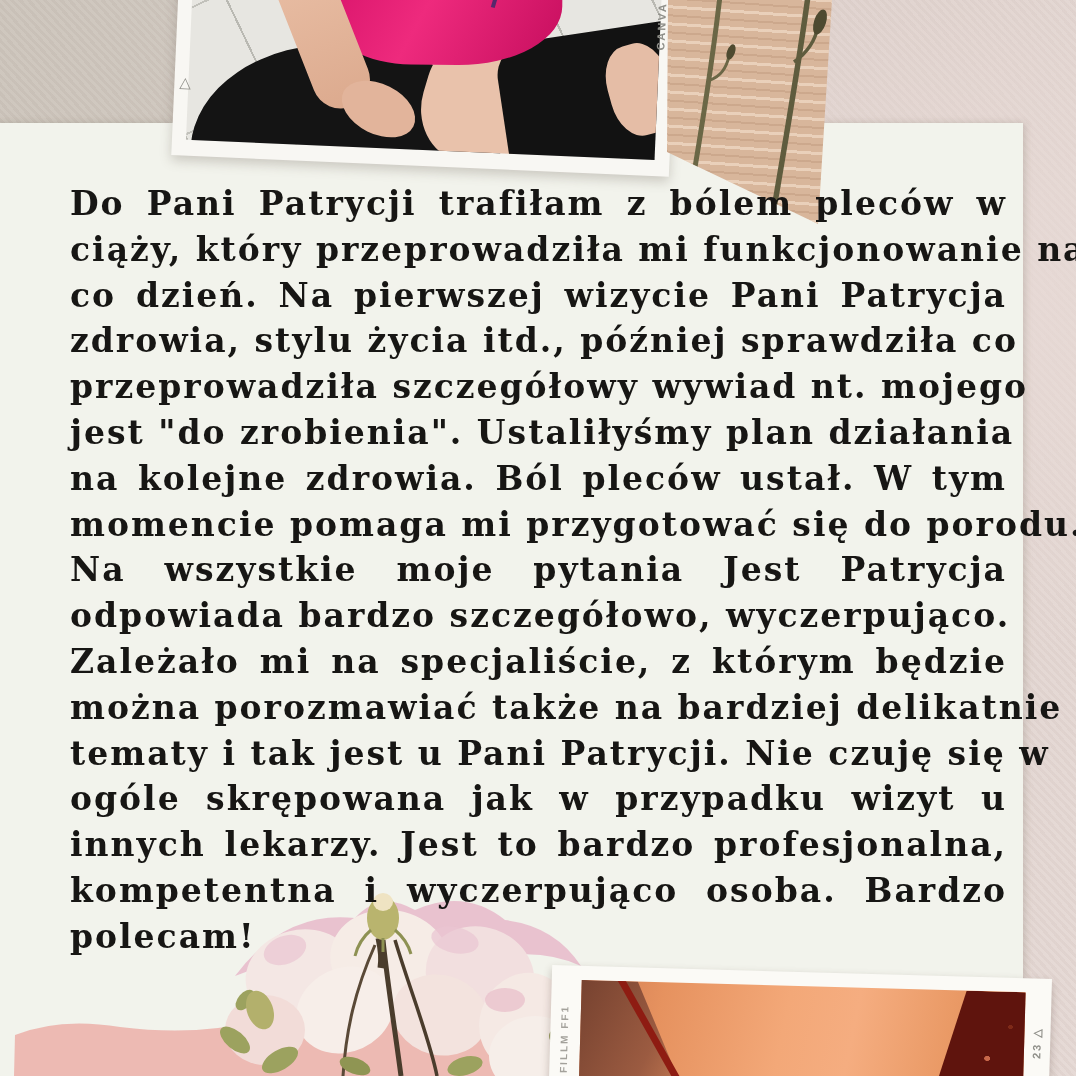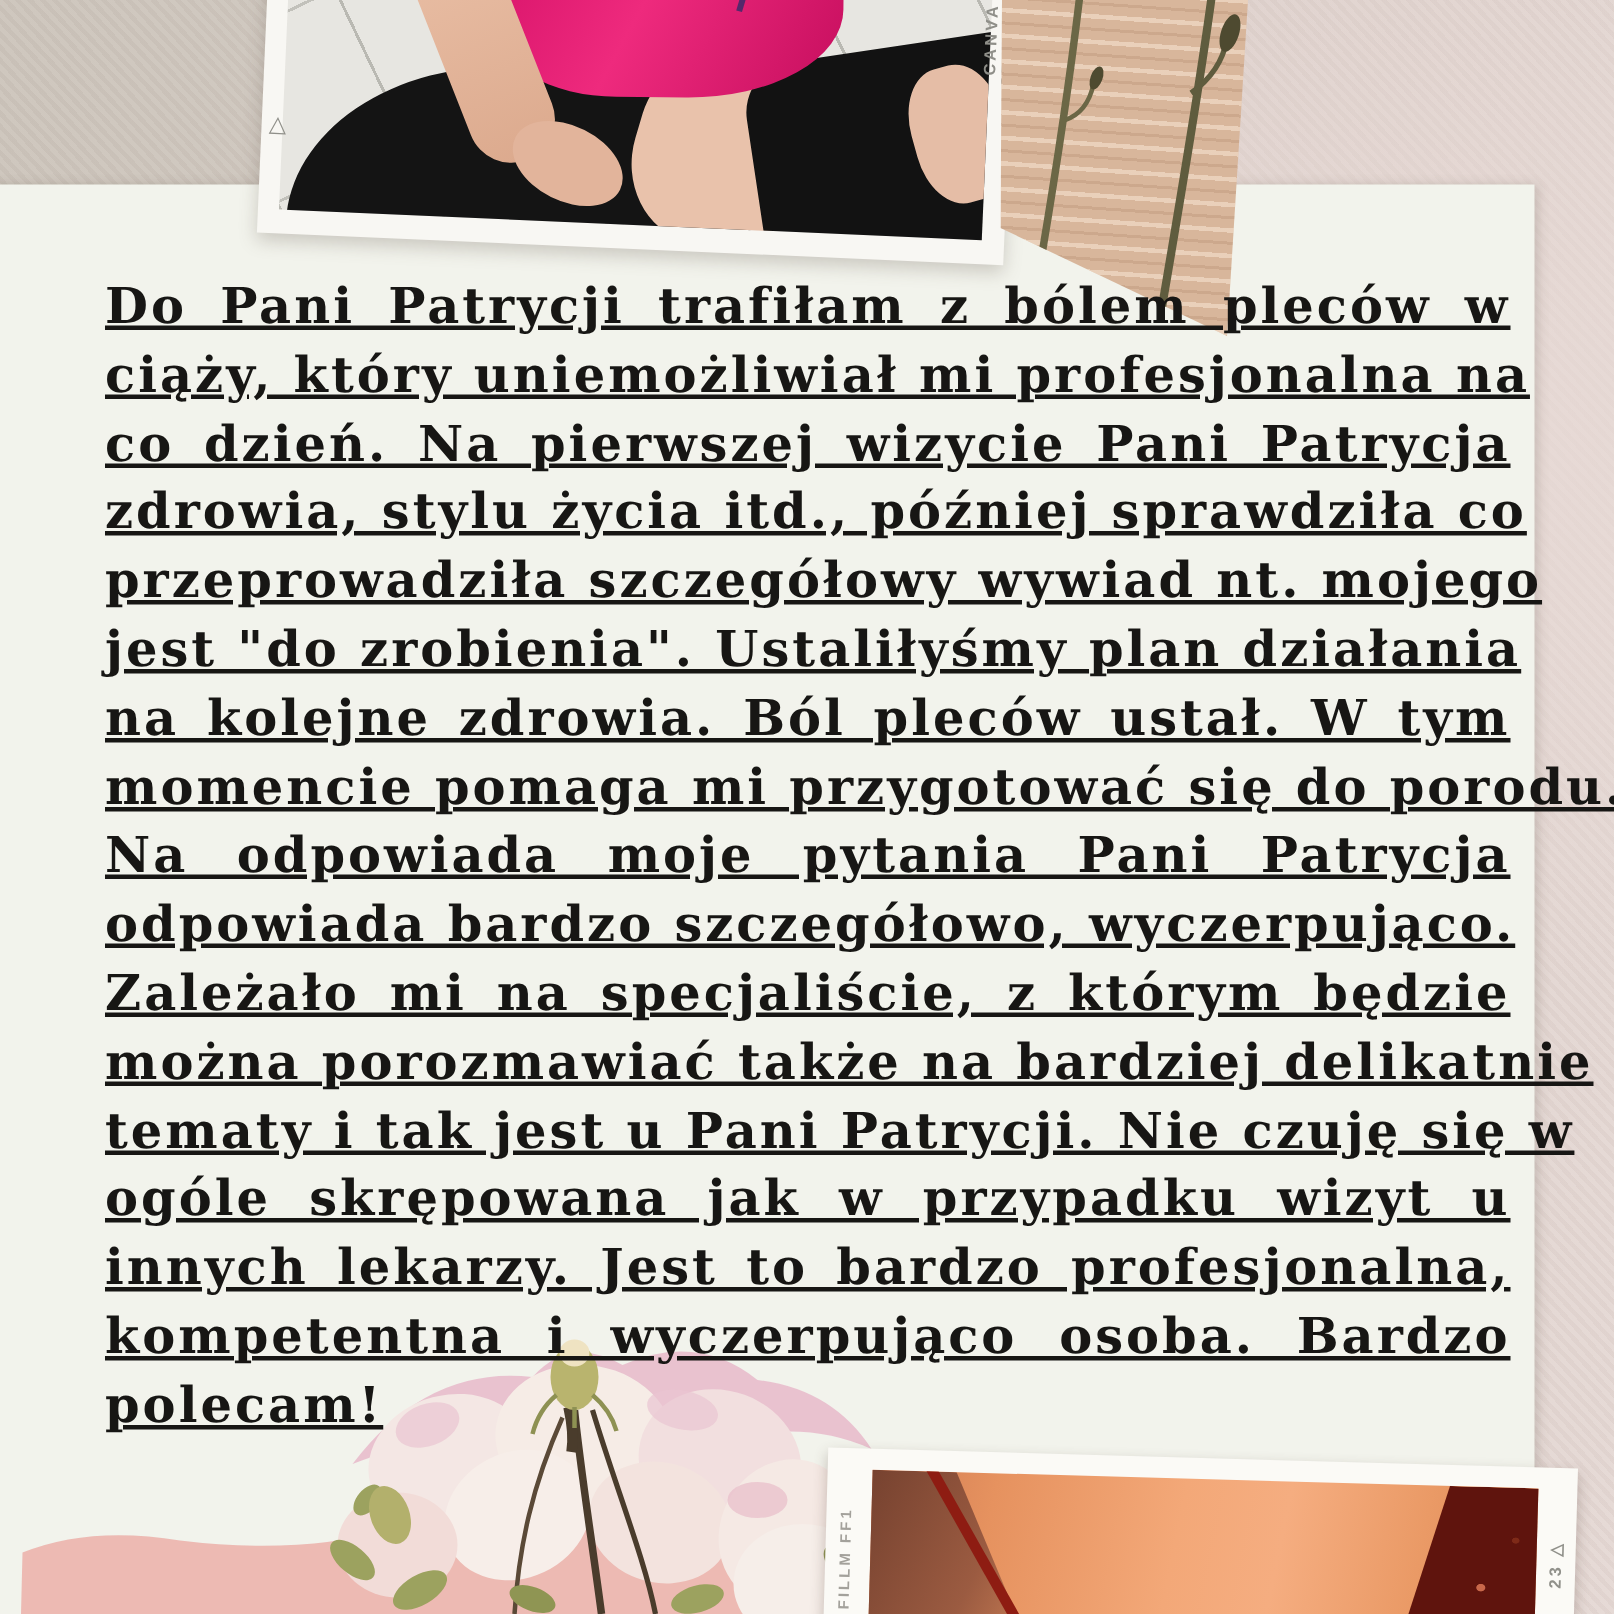--- a/index.html
+++ b/index.html
@@ -62,21 +62,21 @@
     background-image:
       radial-gradient(7px 5px at 30% 18%, #b0402a 0 45%, rgba(0,0,0,0) 55%),
       radial-gradient(6px 5px at 62% 42%, #c8684a 0 45%, rgba(0,0,0,0) 55%),
       radial-gradient(8px 6px at 38% 68%, #a63b22 0 45%, rgba(0,0,0,0) 55%),
       radial-gradient(5px 4px at 78% 82%, #e0b187 0 45%, rgba(0,0,0,0) 55%),
       radial-gradient(5px 4px at 82% 22%, #7e2a18 0 45%, rgba(0,0,0,0) 55%);}
   .pb-film{left:-26px;top:68px;width:80px;font-size:10px;color:#a3a19b;}
   .pb-num{left:462px;top:58px;width:50px;font-size:11px;color:#90908a;}
 
   
-  .quote{position:absolute;left:70px;top:181px;width:937px;color:#171614;text-decoration:underline;}
+  .quote{position:absolute;left:70px;top:181px;width:937px;color:#171614;}
   .qline{font-size:33px;font-weight:700;letter-spacing:2px;line-height:45.8px;height:45.8px;
     white-space:nowrap;text-align:justify;text-align-last:justify;}
   .qlast{display:flex;justify-content:space-between;padding-right:138px;
     font-size:33px;font-weight:700;letter-spacing:2px;line-height:45.8px;height:45.8px;flex-direction:column;}
 </style>
 </head>
 <body>
 
 <div class="canvas">
   <div class="bg-tex"></div>
@@ -151,28 +151,28 @@
       <div class="pb-shadow"></div>
       <div class="pb-strap"></div>
       <div class="pb-fabric"></div>
     </div>
     <span class="v-label pb-film">FILLM FF1</span>
     <span class="v-label pb-num">23 △</span>
   </div>
 
   <div class="quote">
     <div class="qline">Do Pani Patrycji trafiłam z bólem pleców w</div>
-    <div class="qline">ciąży, który uniemożliwiał mi profesjonalna na</div>
+    <div class="qline">ciąży, który przeprowadziła mi funkcjonowanie na</div>
     <div class="qline">co dzień. Na pierwszej wizycie Pani Patrycja</div>
     <div class="qline">zdrowia, stylu życia itd., później sprawdziła co</div>
     <div class="qline">przeprowadziła szczegółowy wywiad nt. mojego</div>
     <div class="qline">jest "do zrobienia". Ustaliłyśmy plan działania</div>
     <div class="qline">na kolejne zdrowia. Ból pleców ustał. W tym</div>
     <div class="qline">momencie pomaga mi przygotować się do porodu.</div>
-    <div class="qline">Na odpowiada moje pytania Pani Patrycja</div>
+    <div class="qline">Na wszystkie moje pytania Jest Patrycja</div>
     <div class="qline">odpowiada bardzo szczegółowo, wyczerpująco.</div>
     <div class="qline">Zależało mi na specjaliście, z którym będzie</div>
     <div class="qline">można porozmawiać także na bardziej delikatnie</div>
     <div class="qline">tematy i tak jest u Pani Patrycji. Nie czuję się w</div>
     <div class="qline">ogóle skrępowana jak w przypadku wizyt u</div>
     <div class="qline">innych lekarzy. Jest to bardzo profesjonalna,</div>
     <div class="qline">kompetentna i wyczerpująco osoba. Bardzo</div>
     <div class="qlast">
       <span>polecam!</span>
     </div>

